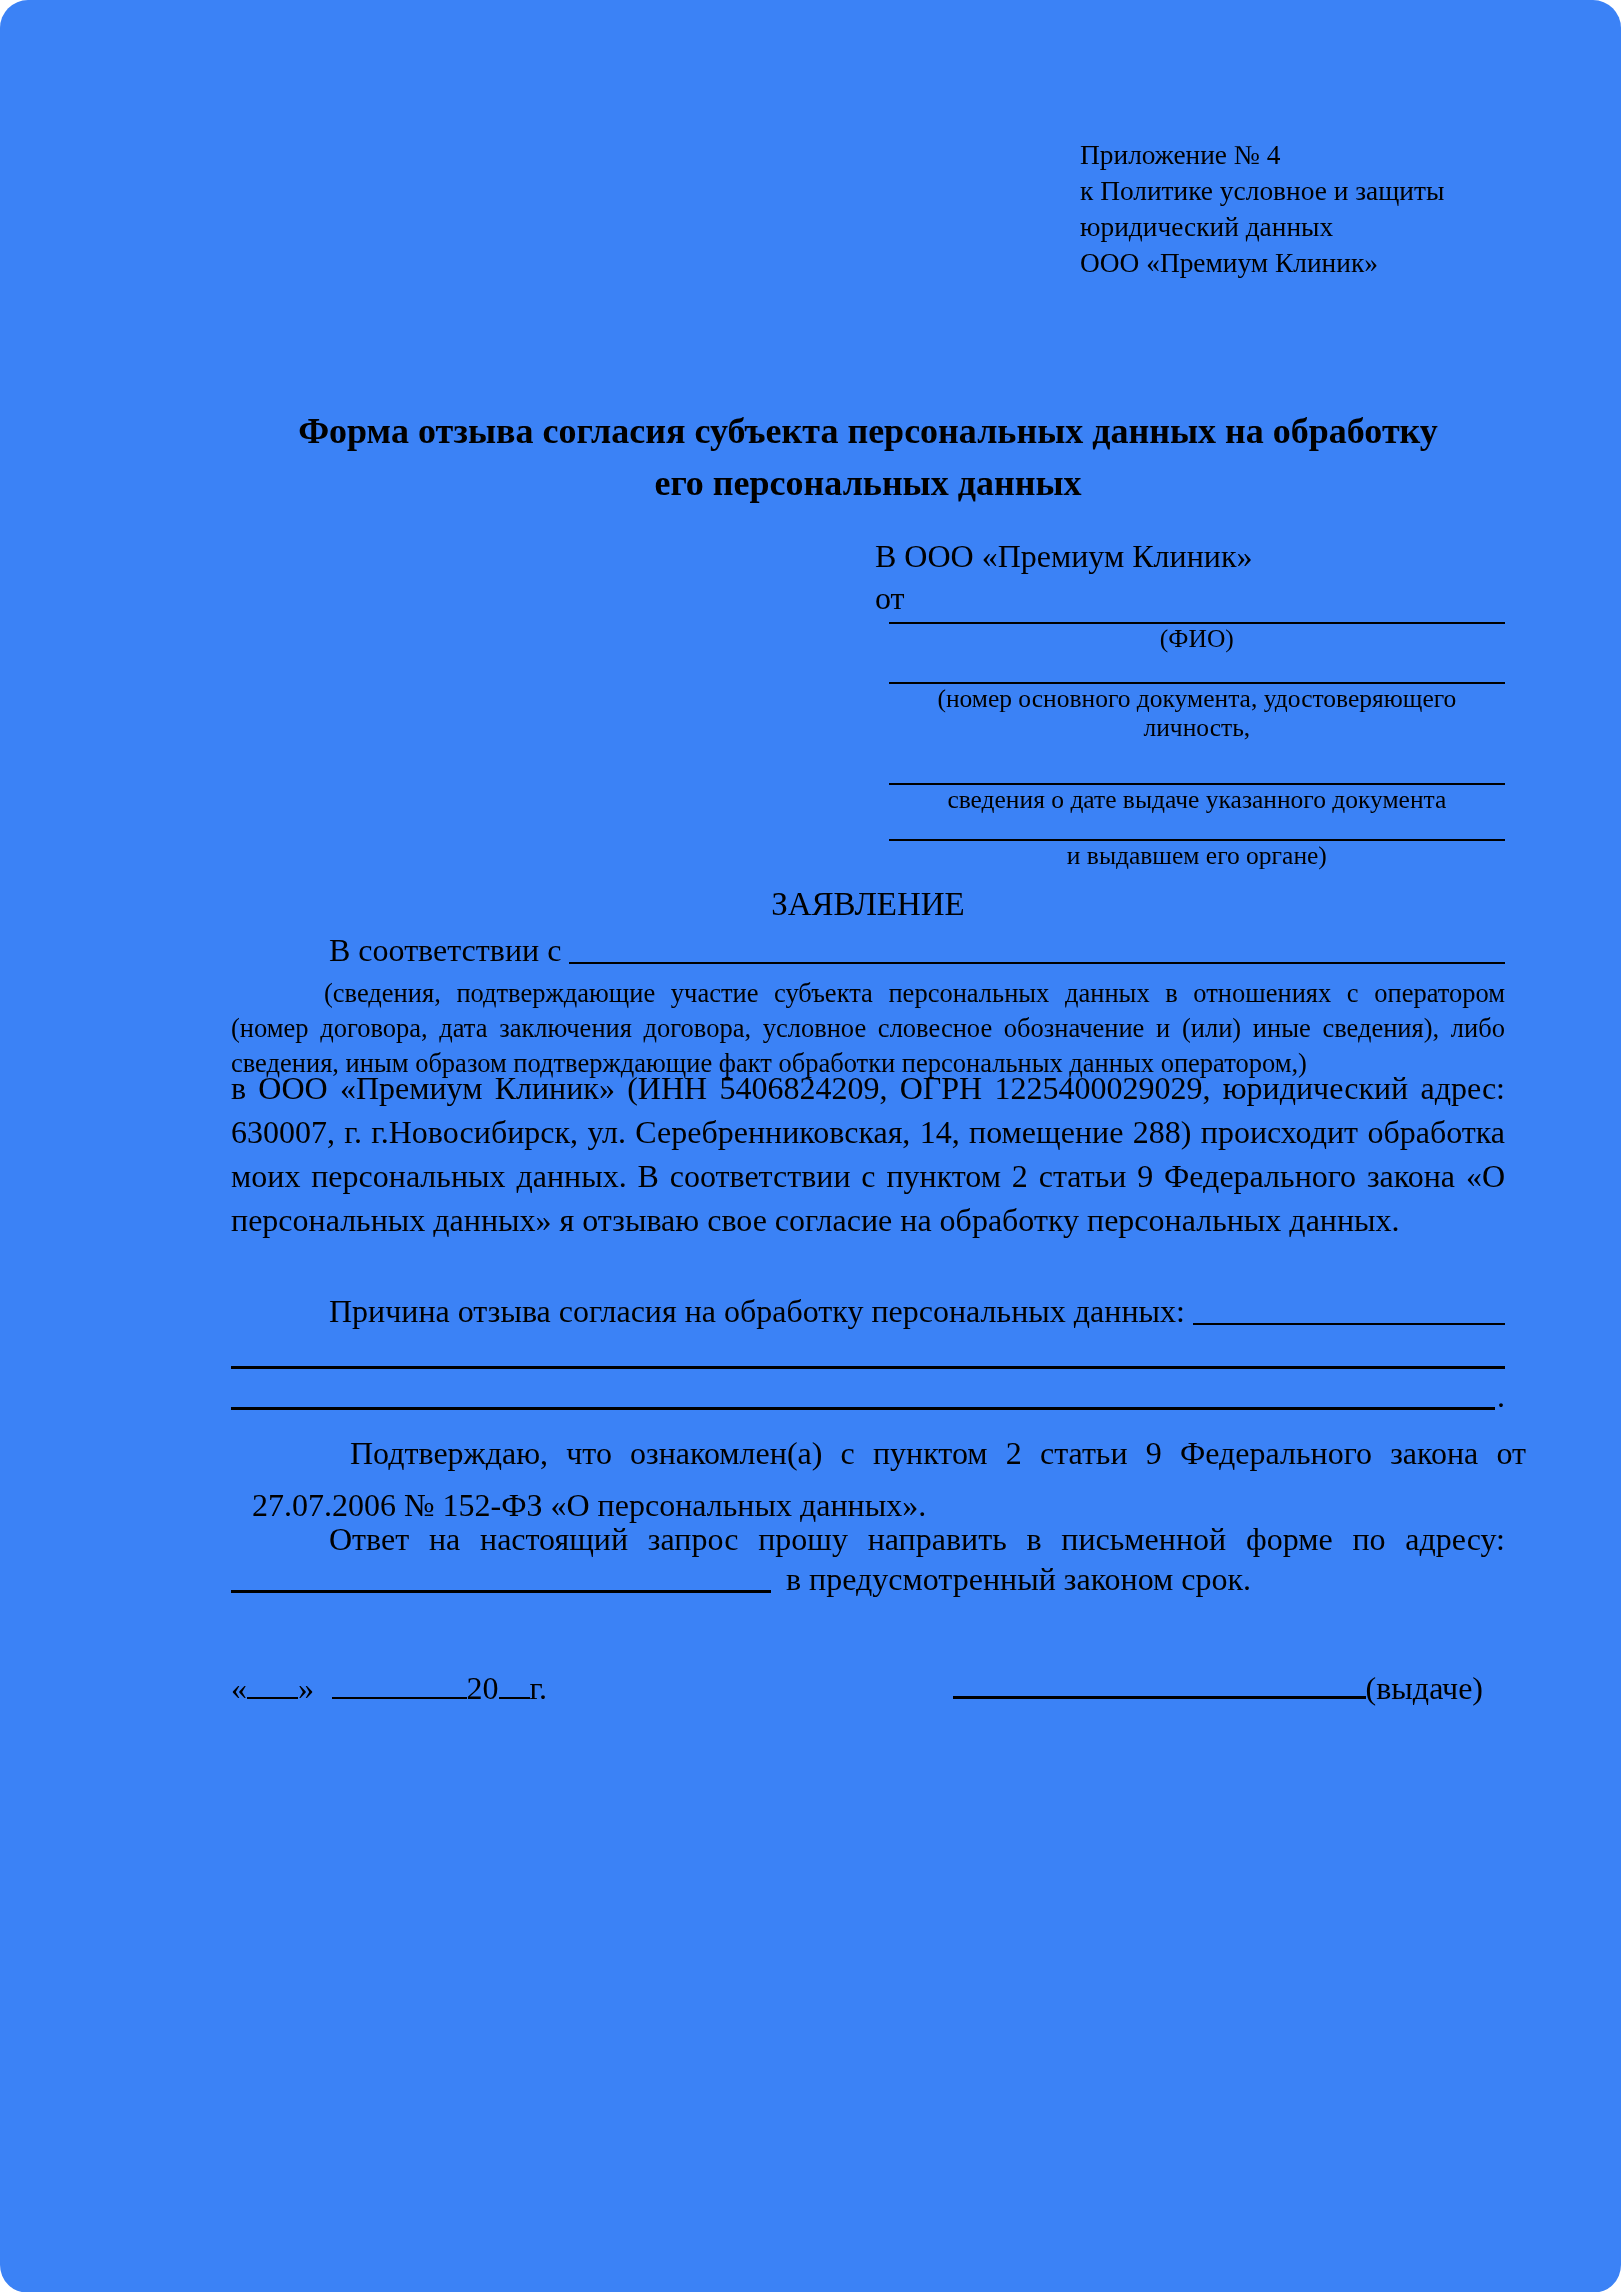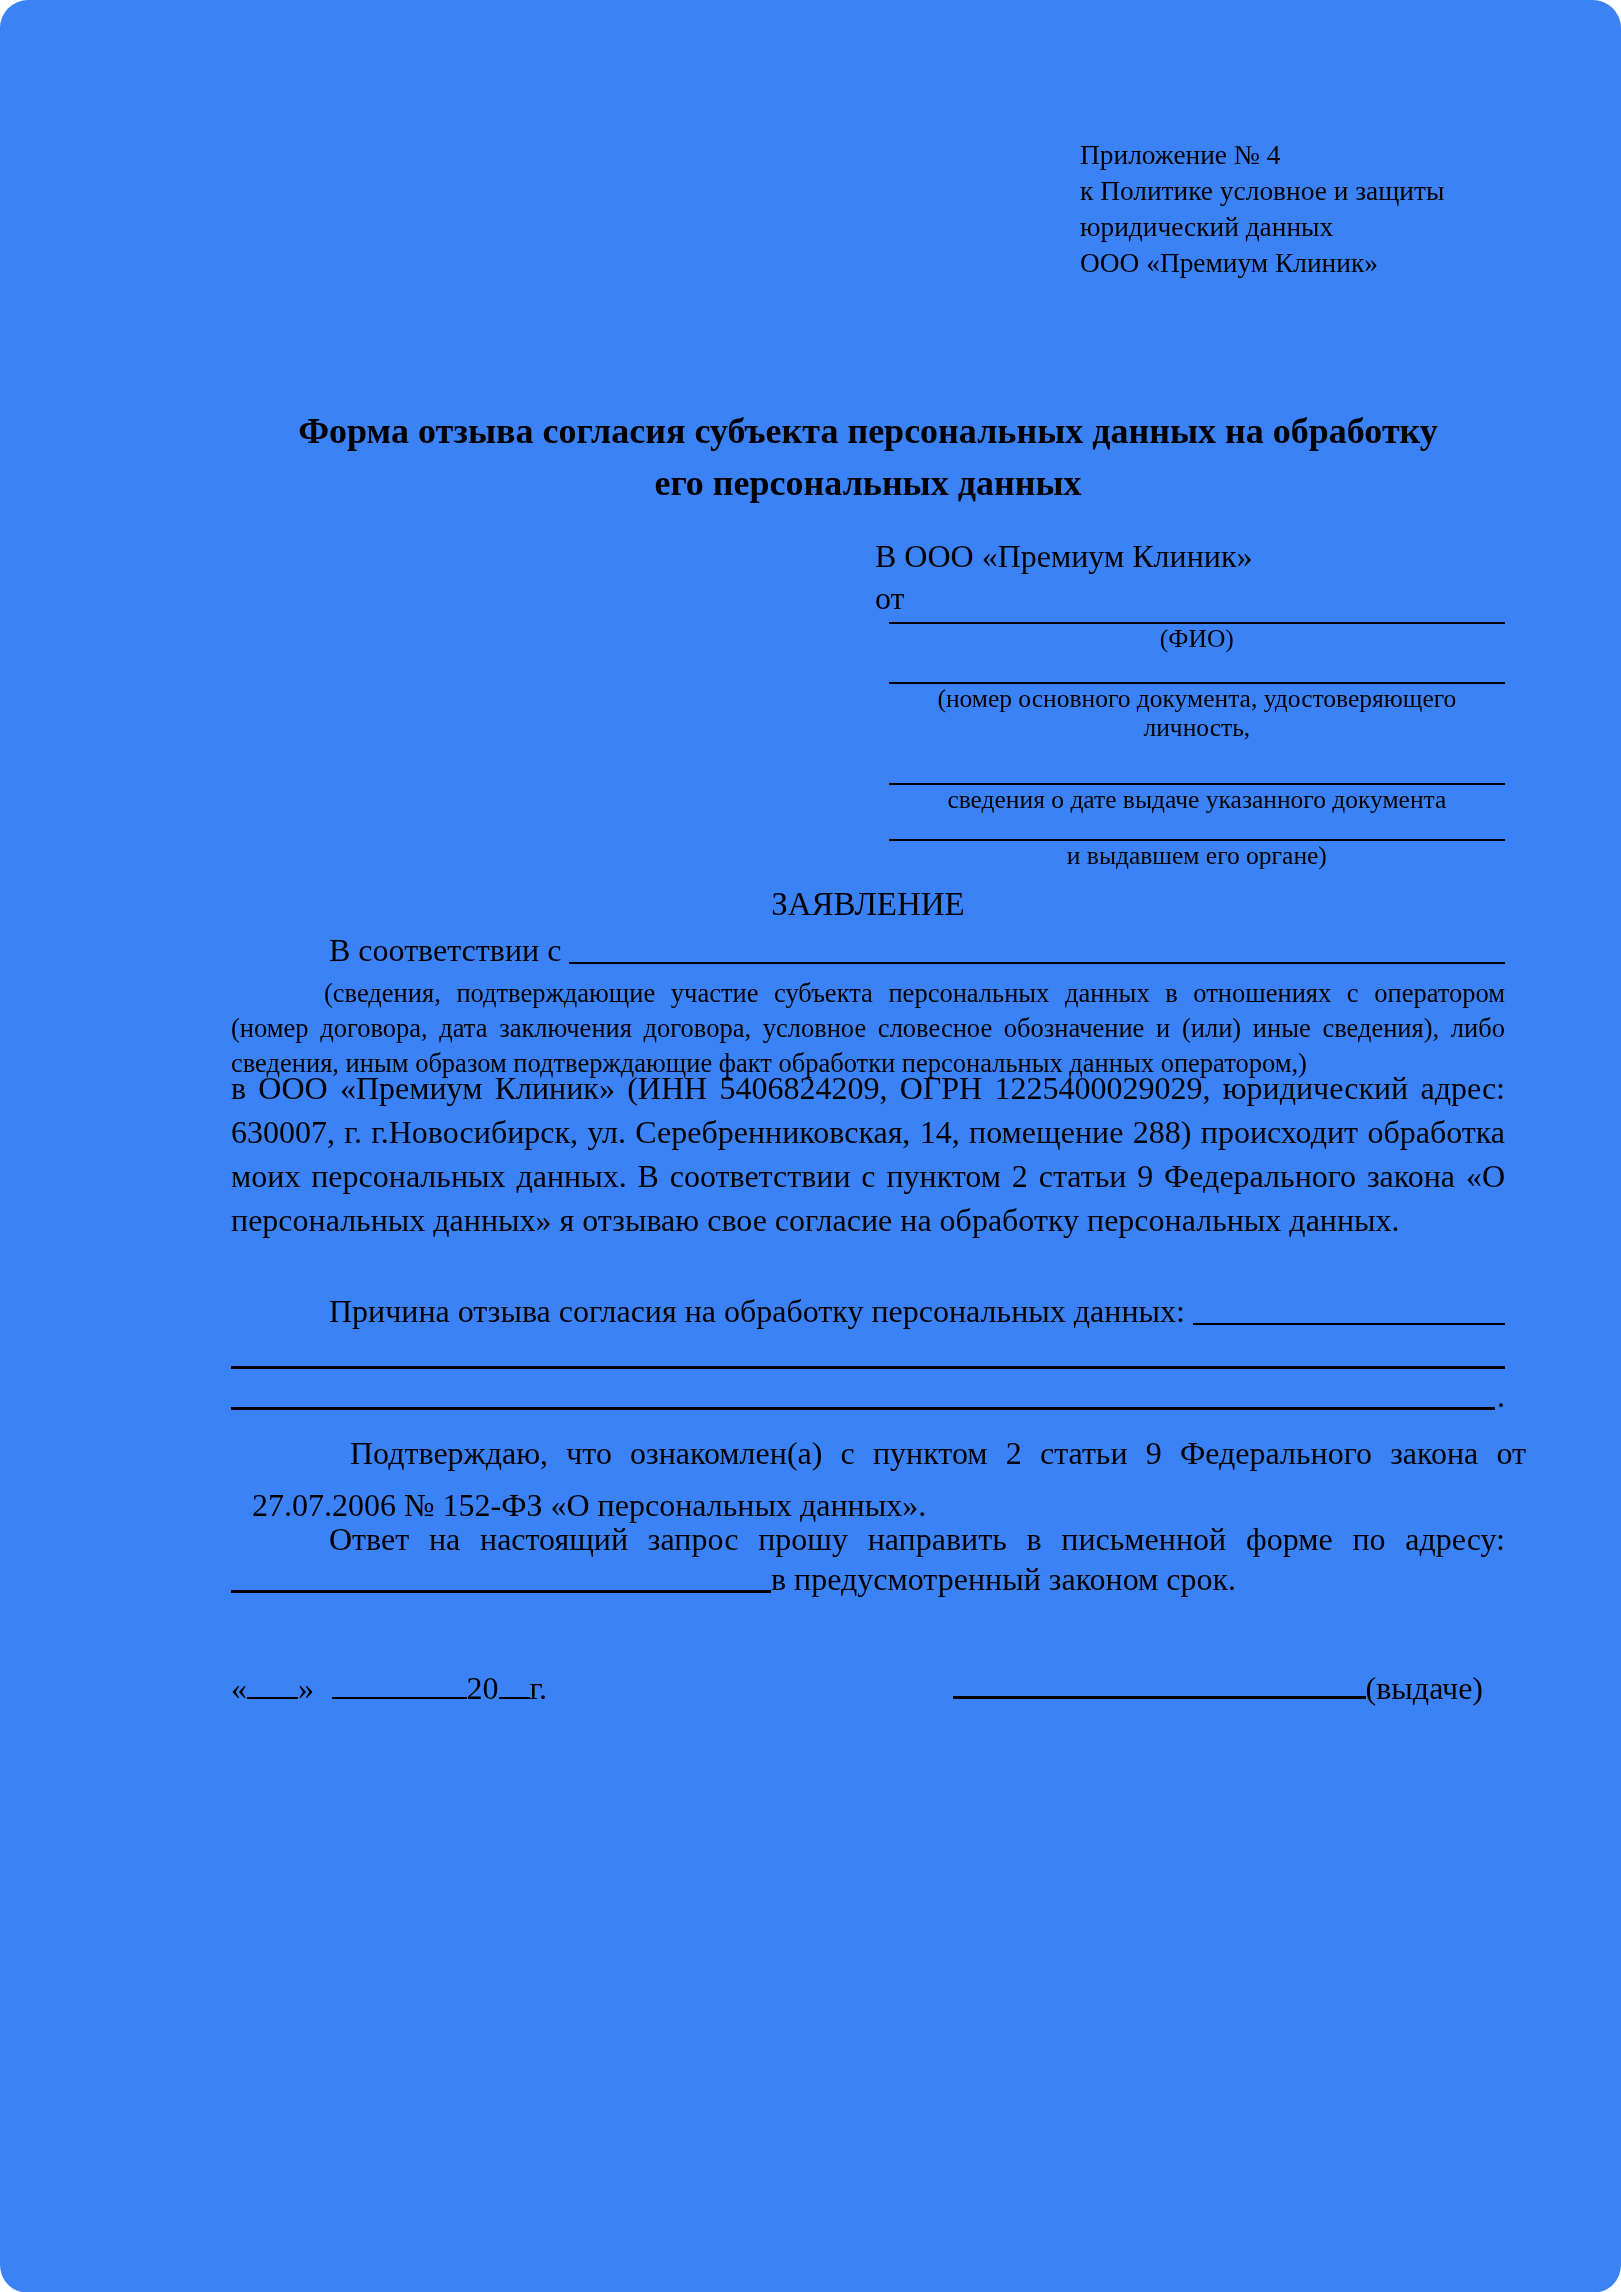--- a/index.html
+++ b/index.html
@@ -60,21 +60,21 @@
     position: absolute; left: 231px; top: 1427px; width: 1274px;
     font-size: 32px; line-height: 52px; text-align: justify; text-indent: 98px; margin-left: 21px;
   }
 
   .reply {
     position: absolute; left: 231px; top: 1517px; width: 1274px;
     font-size: 32px; line-height: 44px; text-align: justify; text-align-last: justify; text-indent: 98px;
   }
   .reply-row { position: absolute; left: 231px; top: 1558px; width: 1274px; display: flex; align-items: flex-end; font-size: 32px; line-height: 42px; }
   .reply-row .addr-line { width: 540px; border-bottom: 3.9px solid #000; height: 0; margin-bottom: 6.9px; }
-  .reply-row .suffix { white-space: nowrap; }
+  .reply-row .suffix { white-space: nowrap; margin-left: 15px; }
 
   .footer {
     position: absolute; left: 231px; top: 1661px; width: 1252px;
     display: flex; justify-content: space-between; align-items: flex-end; font-size: 32px; line-height: 42px;
   }
   .bl { display: inline-block; height: 35px; border-bottom: 2.9px solid #000; }
   .w52 { width: 51px; }
   .w138 { width: 135px; margin-left: 17.6px; }
   .w32 { width: 31px; }
   .w421 { width: 413px; border-bottom-width: 3.9px; }

